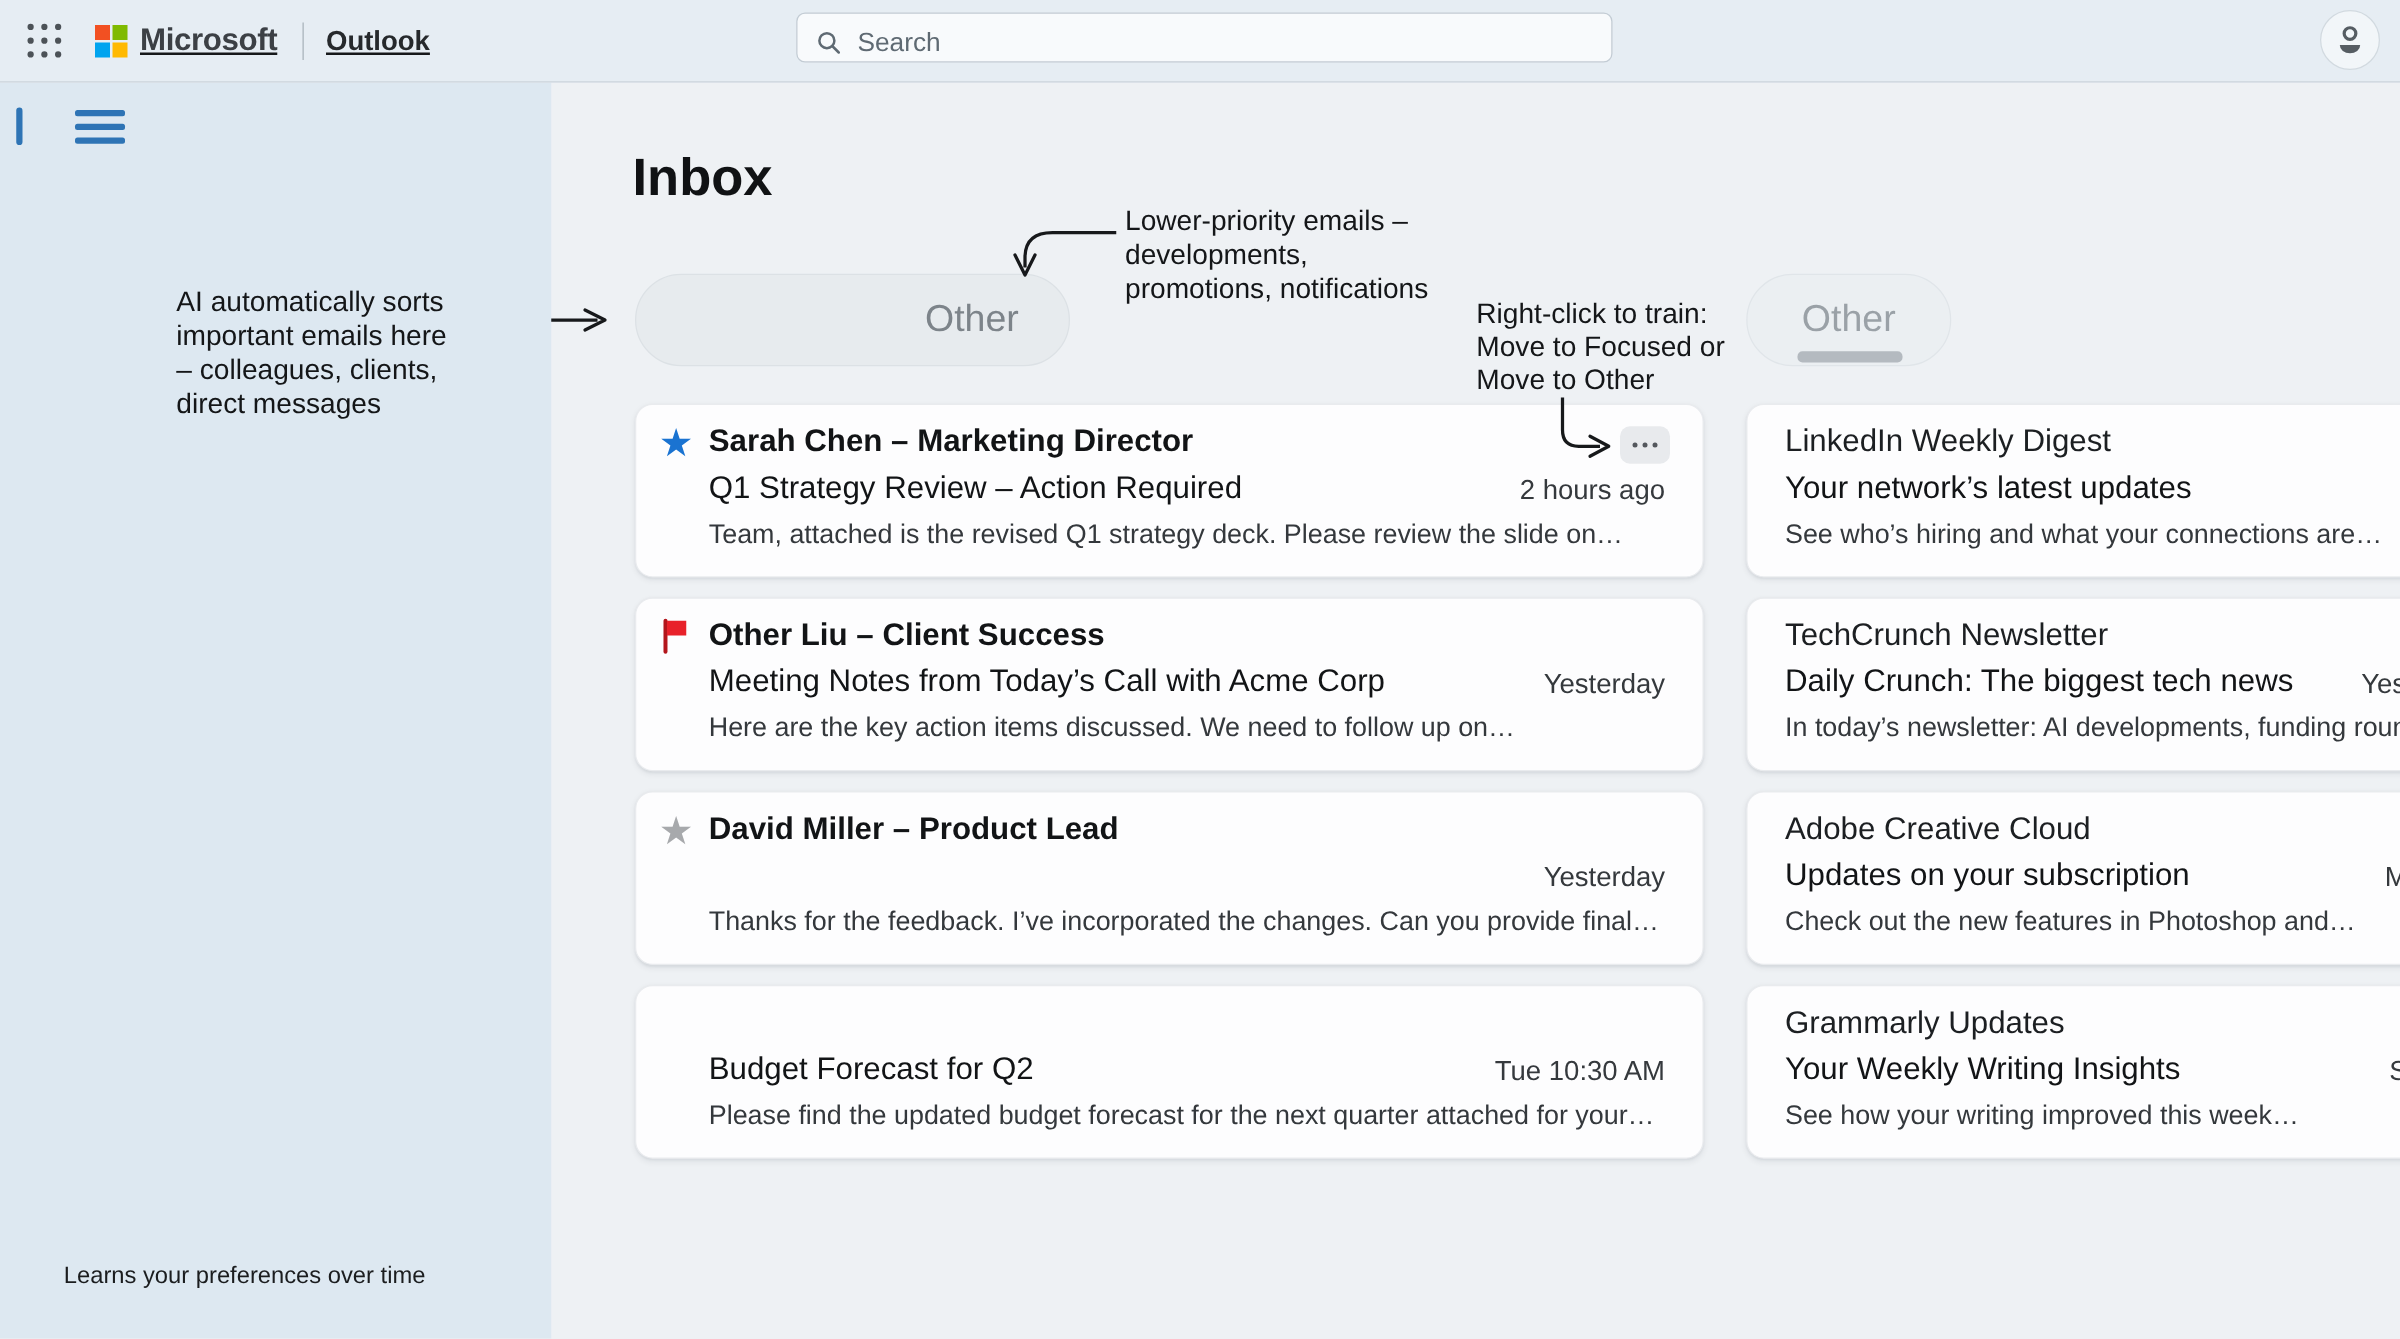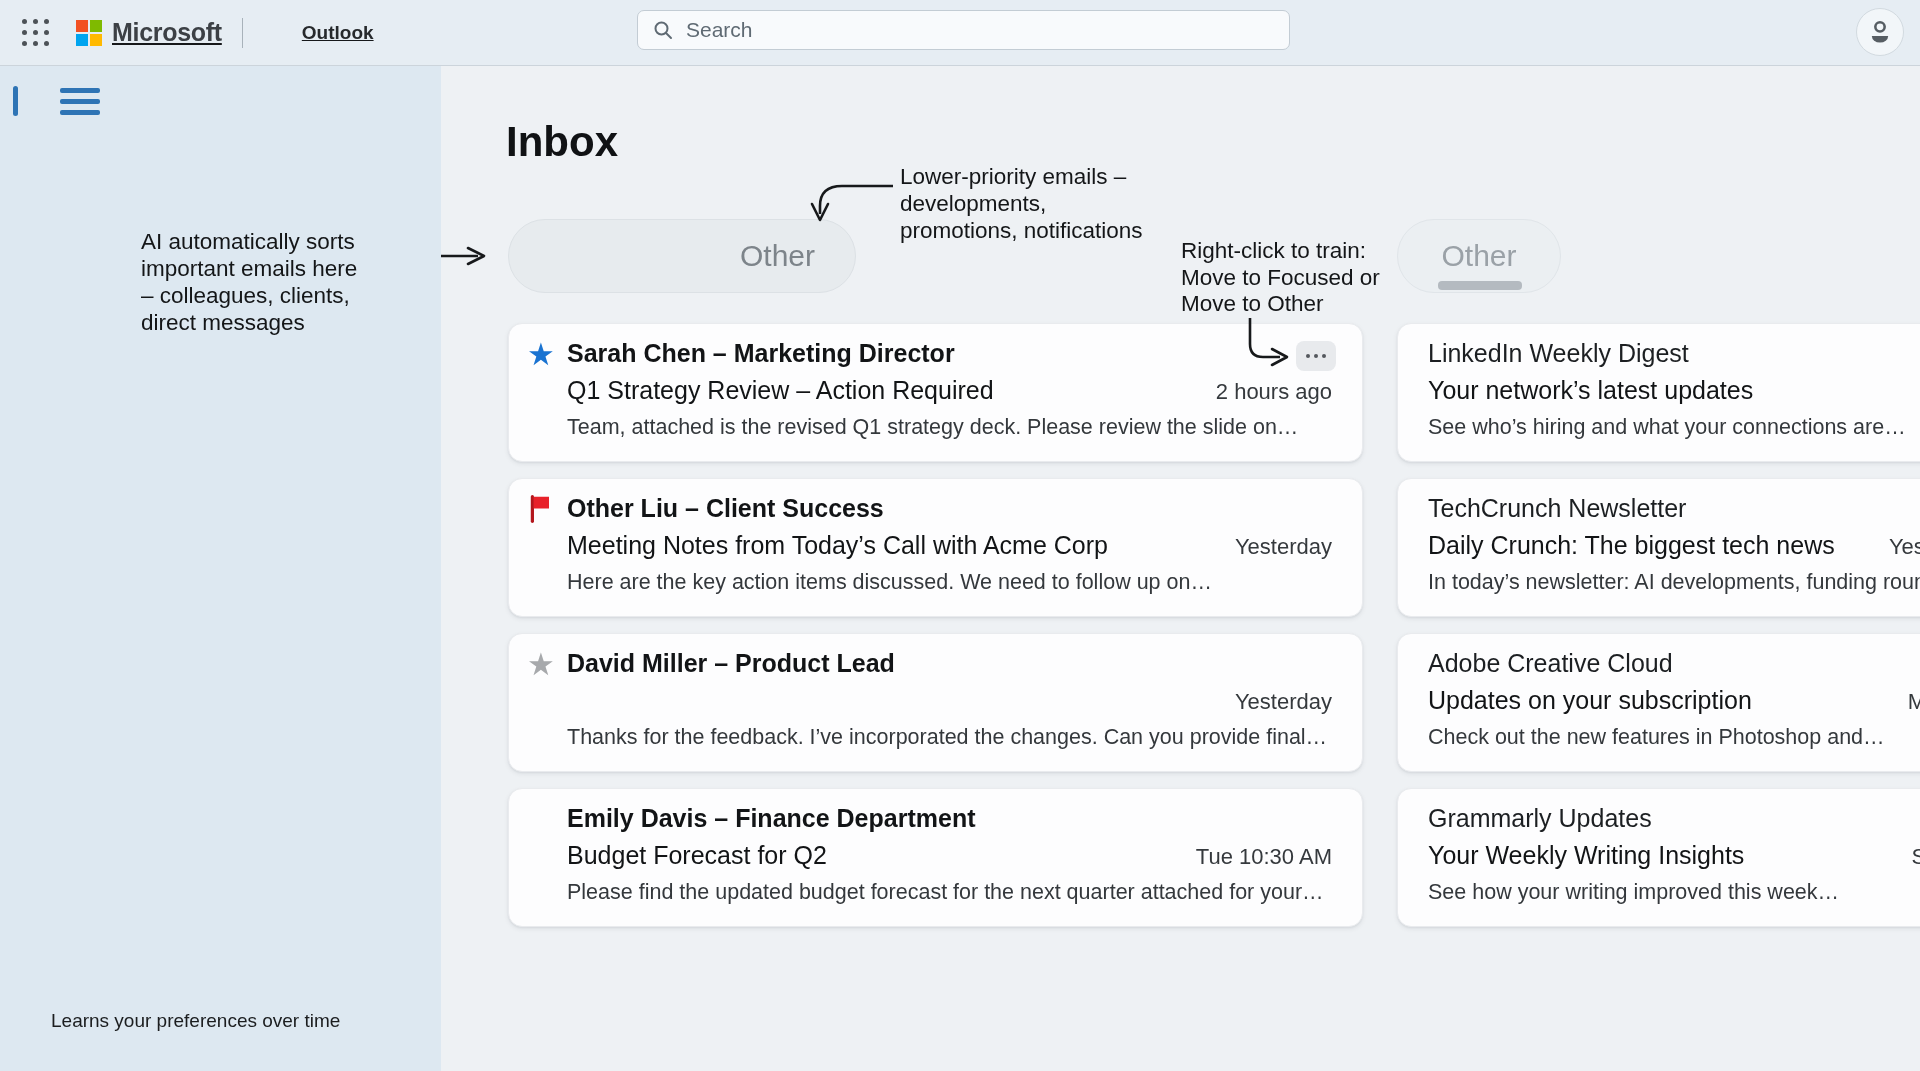--- a/index.html
+++ b/index.html
@@ -22,25 +22,25 @@
     display:grid; grid-template-columns:repeat(3,5px); grid-template-rows:repeat(3,5px);
     gap:6px; place-content:center; cursor:pointer; border-radius:6px;
   }
   .waffle span { width:5px; height:5px; border-radius:50%; background:#4c5257; }
   .brand { display:flex; align-items:center; margin-left:18px; cursor:pointer; }
   .mslogo { display:grid; grid-template-columns:12px 12px; grid-template-rows:12px 12px; gap:2px; }
   .mslogo i:nth-child(1){background:#f25022;} .mslogo i:nth-child(2){background:#7fba00;}
   .mslogo i:nth-child(3){background:#00a4ef;} .mslogo i:nth-child(4){background:#ffb900;}
   .brand-name { font-size:25px; font-weight:700; color:#3c4045; margin-left:10px; letter-spacing:-0.3px; }
   .brand-divider { width:1px; height:30px; background:#a8b2ba; margin:0 18px 0 20px; }
-  .product-name { font-size:19px; font-weight:600; color:#26292c;margin-left:41px; }
+  .product-name { font-size:22px; font-weight:600; color:#26292c; }
   .searchbox {
     position:absolute; left:637px; top:10px; width:653px; height:40px;
     background:#f8fafc; border:1px solid #c3ccd4; border-radius:7px;
-    display:flex; align-items:center; padding:0 14px;
+    display:flex; align-items:flex-start; padding:12px 14px;
   }
   .searchbox svg { flex:0 0 auto; }
   .searchbox input {
     border:none; outline:none; background:transparent; margin-left:12px;
     font-family:"Liberation Sans", sans-serif; font-size:21px; color:#33393f; width:100%;
   }
   .searchbox input::placeholder { color:#5f6a73; }
   .account-btn {
     position:absolute; right:16px; top:8px; width:48px; height:48px; border-radius:50%;
     background:#f2f6f9; border:1px solid #d2dae0; display:flex; align-items:center; justify-content:center;
@@ -232,21 +232,20 @@
 </div>
 
 <div class="card row3">
   <span class="icon icon-star-gray">★</span>
   <div class="sender">David Miller – Product Lead</div>
   <div class="time">Yesterday</div>
   <div class="preview">Thanks for the feedback. I’ve incorporated the changes. Can you provide final…</div>
 </div>
 
 <div class="card row4">
-  <div class="sender">Emily Davis – Finance Department</div>
   <div class="subject">Budget Forecast for Q2</div>
   <div class="time">Tue 10:30 AM</div>
   <div class="preview">Please find the updated budget forecast for the next quarter attached for your…</div>
 </div>
 
 <div class="card card--other row1">
   <div class="sender">LinkedIn Weekly Digest</div>
   <div class="subject">Your network’s latest updates</div>
 
   <div class="preview">See who’s hiring and what your connections are…</div>

